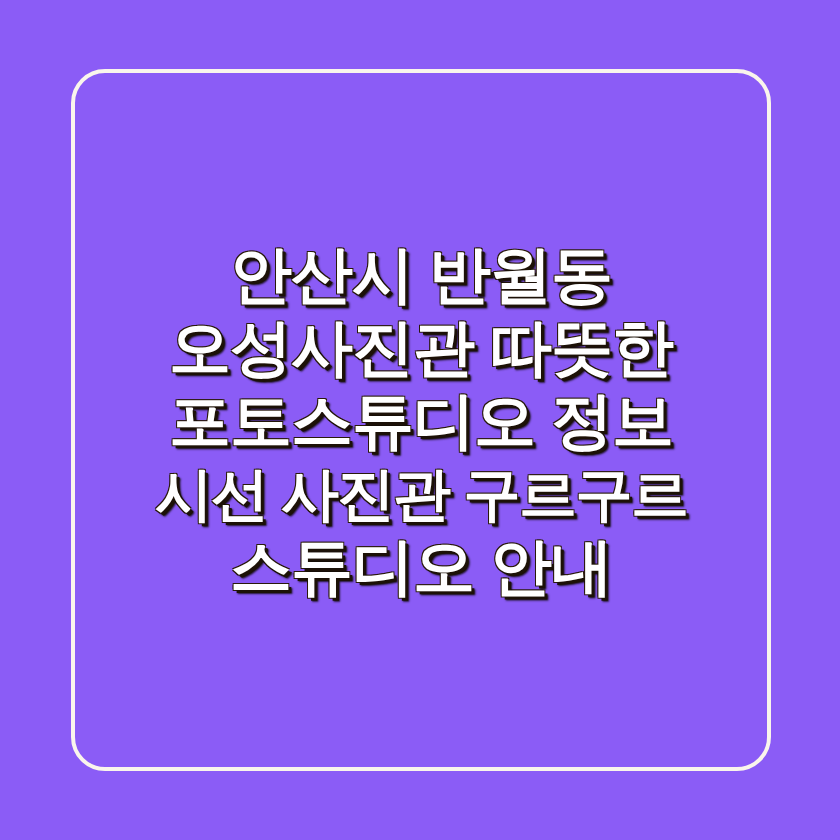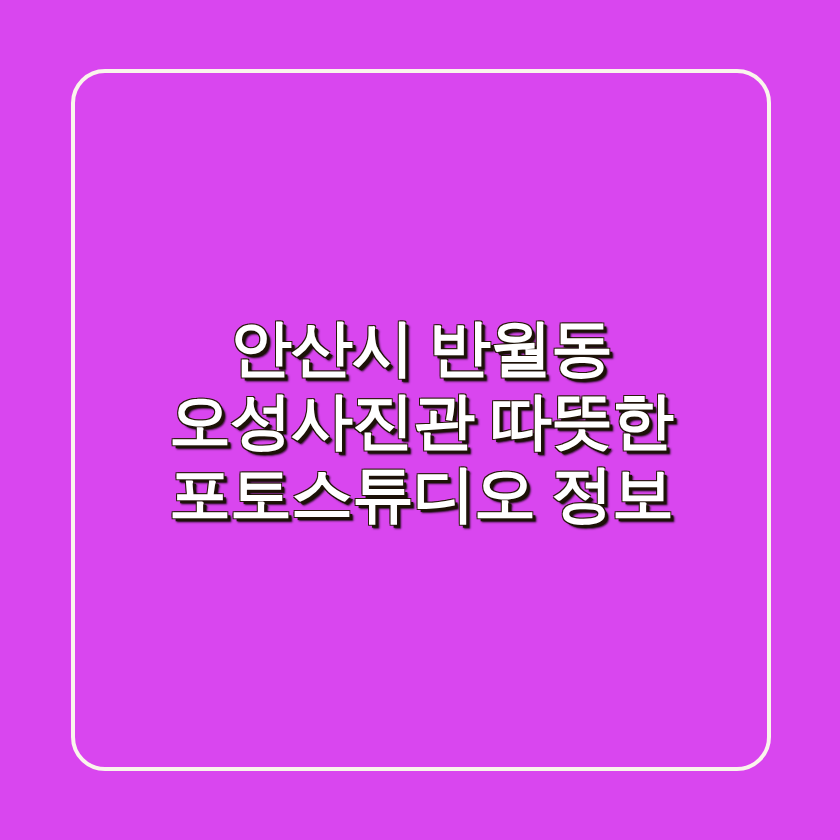--- a/index.html
+++ b/index.html
@@ -11,21 +11,21 @@
     width: 840px;
     height: 840px;
     overflow: hidden;
     font-family: "Liberation Sans", "DejaVu Sans", sans-serif;
   }
 
   #card {
     position: relative;
     width: 840px;
     height: 840px;
-    background: #d946ef;
+    background: #8b5cf6;
     box-sizing: border-box;
   }
 
   #frame-border {
     position: absolute;
     left: 71px;
     top: 69px;
     width: 700px;
     height: 702px;
     box-sizing: border-box;
@@ -80,16 +80,18 @@
 
 <div id="card">
 
   <div id="frame-border"></div>
 
   <div id="headline">
     <div id="headline-inner">
       <span class="headline-line">안산시 반월동</span>
       <span class="headline-line">오성사진관 따뜻한</span>
       <span class="headline-line">포토스튜디오 정보</span>
+      <span class="headline-line wide">시선 사진관 구르구르</span>
+      <span class="headline-line">스튜디오 안내</span>
     </div>
   </div>
 
 </div>
 
 </body></html>

